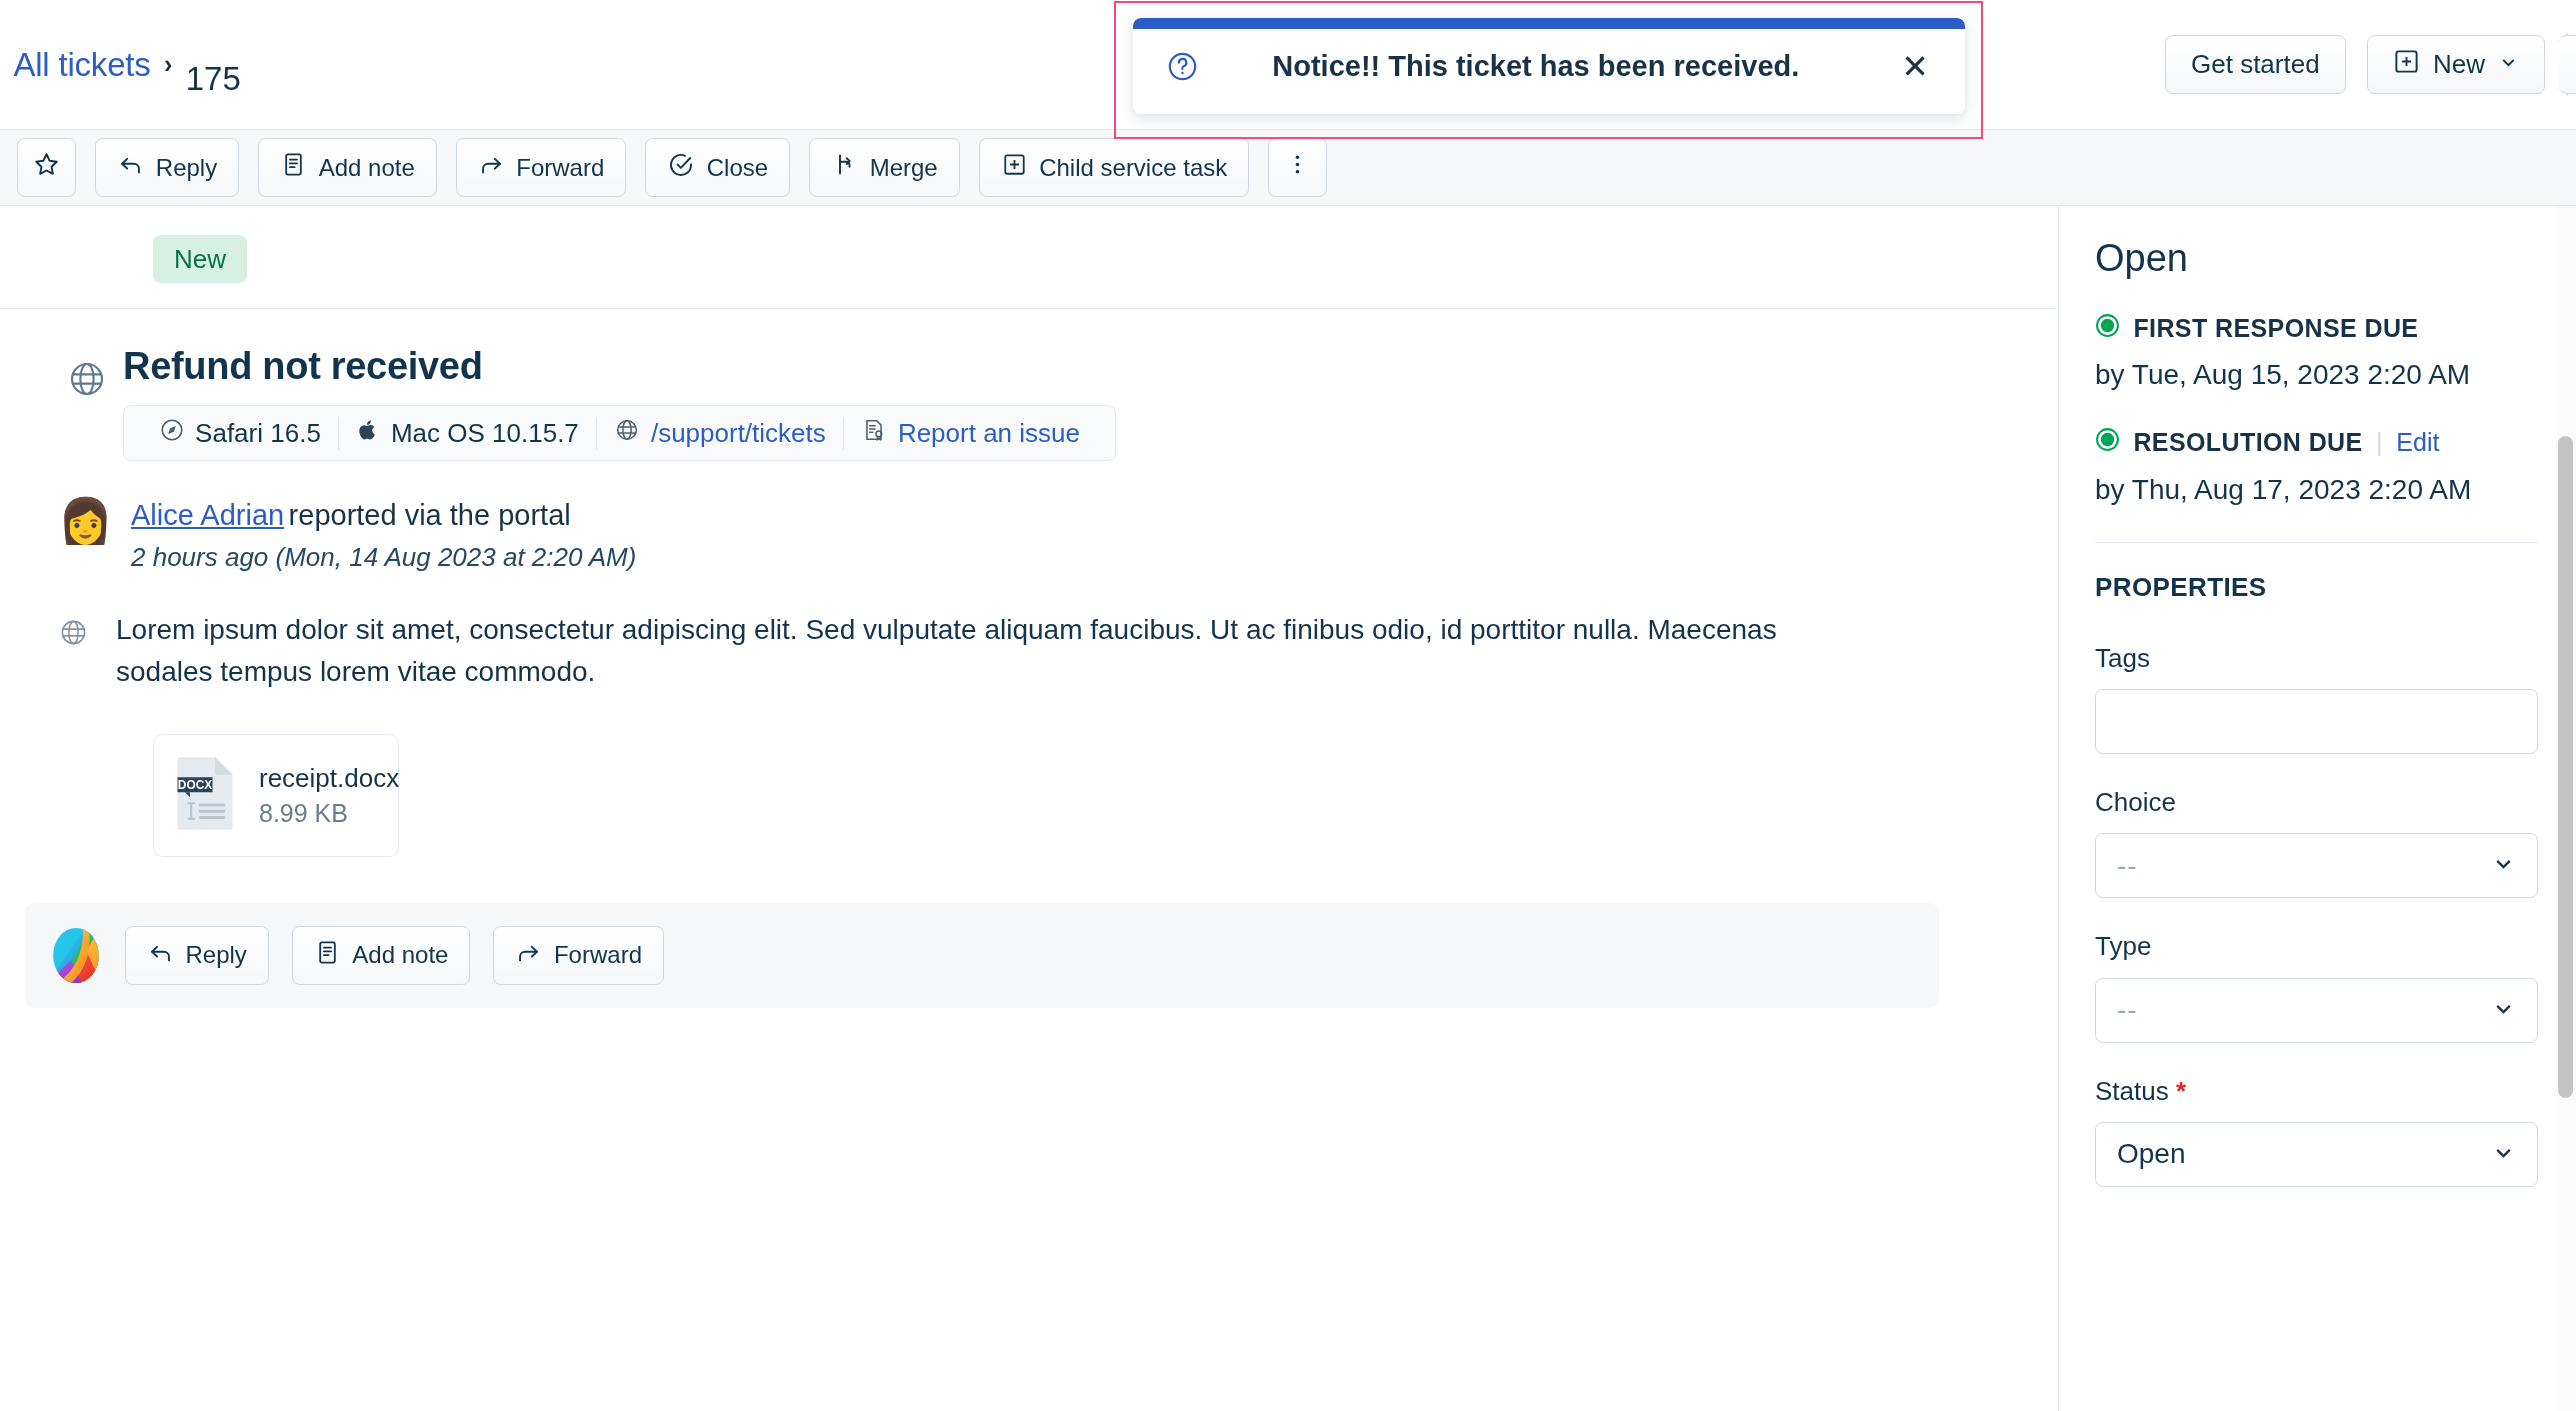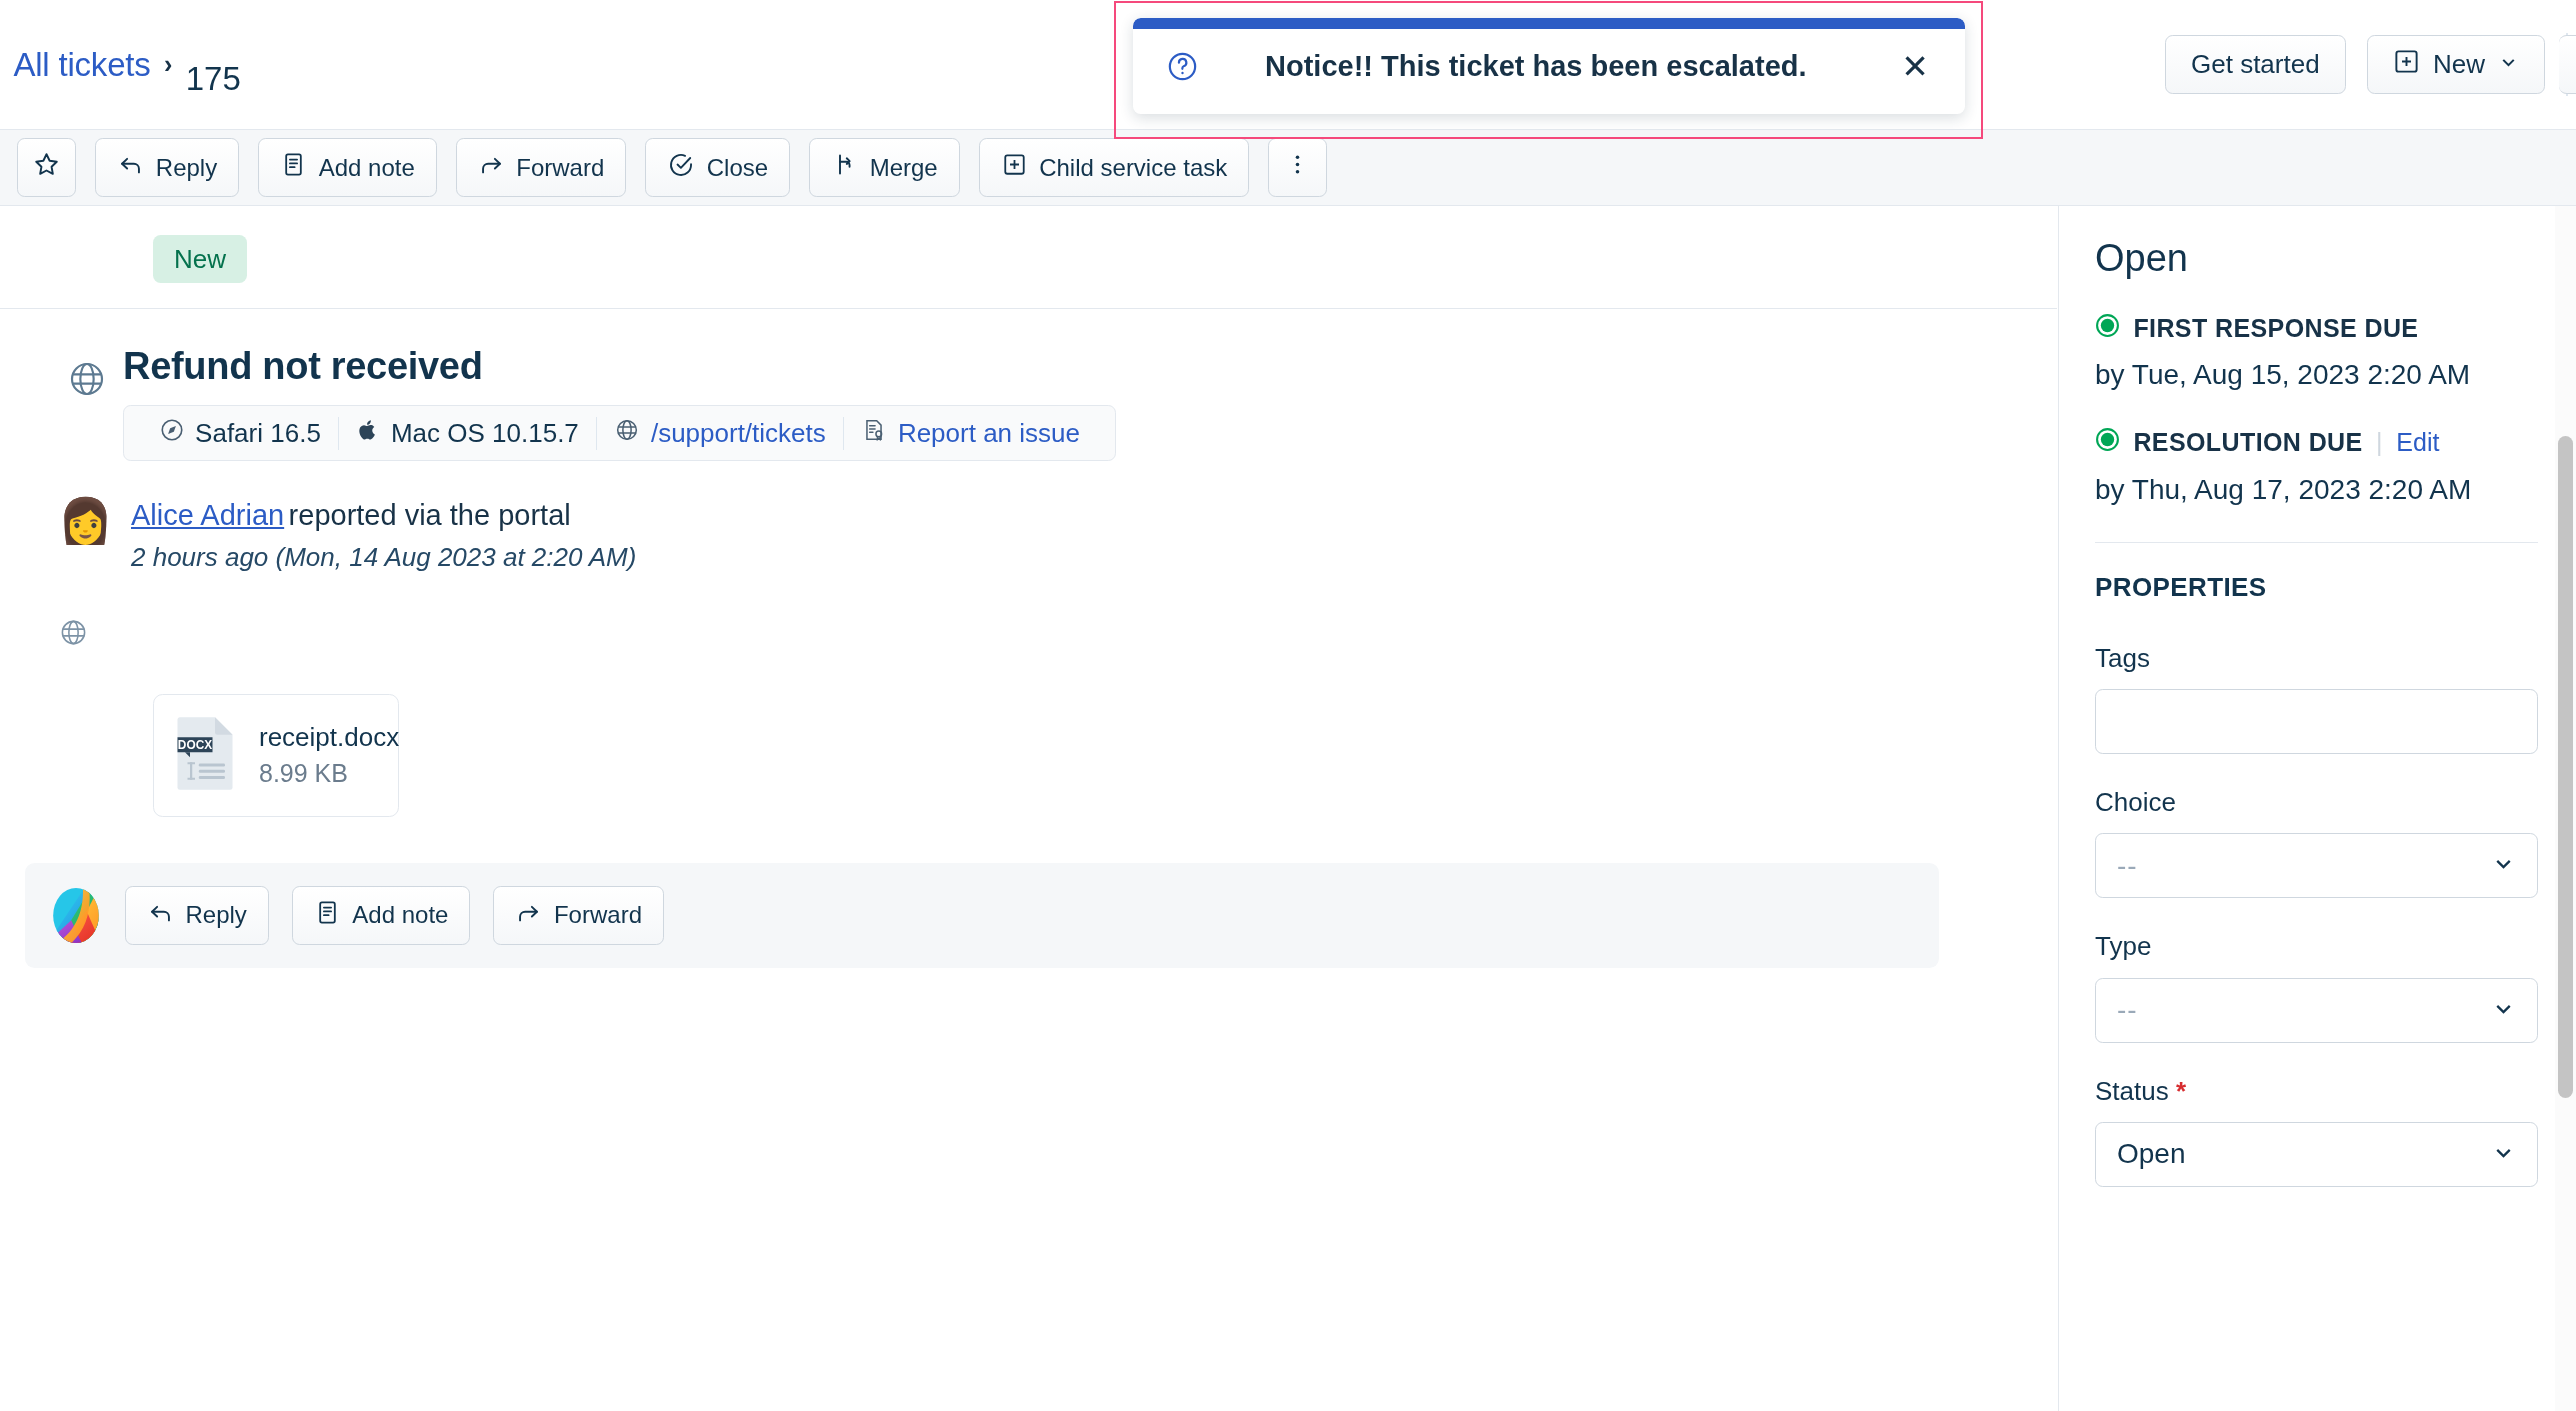--- a/index.html
+++ b/index.html
@@ -215,21 +215,21 @@
   <div class="toast-wrap">
     <div class="toast">
       <div class="toast-accent"></div>
       <span class="toast-icon">
         <svg width="33" height="33" viewBox="0 0 24 24" fill="none" stroke="#2c5cc5" stroke-width="1.6">
           <circle cx="12" cy="12" r="9.2"></circle>
           <path d="M9.4 9.2a2.7 2.7 0 1 1 3.4 2.6c-.7.25-.9.8-.9 1.5v.4" stroke-linecap="round"></path>
           <circle cx="12" cy="16.7" r="0.85" fill="#2c5cc5" stroke="none"></circle>
         </svg>
       </span>
-      <span class="toast-msg">Notice!! This ticket has been escalated.</span>
+      <span class="toast-msg">Notice!! This ticket has been received.</span>
       <button class="toast-close">✕</button>
     </div>
   </div>
 
   <div class="toolbar">
 
     <button class="tb-btn icon-only">
       <span>
         <svg width="29" height="29" viewBox="0 0 24 24" fill="none" stroke="#12344d" stroke-width="1.6" stroke-linejoin="round">
           <path d="M12 3.5l2.6 5.4 5.9.85-4.3 4.1 1.03 5.85L12 16.95 6.77 19.7l1.03-5.85L3.5 9.75l5.9-.85z"></path>
@@ -388,20 +388,21 @@
     </div>
 
     <div class="body-row">
       <span class="globe-sm">
         <svg width="31" height="31" viewBox="0 0 24 24" fill="none" stroke="#7d93a6" stroke-width="1.2">
           <circle cx="12" cy="12" r="8.6"></circle>
             <ellipse cx="12" cy="12" rx="3.6" ry="8.6"></ellipse>
             <path d="M3.6 9.4h16.8M3.6 14.6h16.8"></path>
         </svg>
       </span>
+      <div class="body-text">Lorem ipsum dolor sit amet, consectetur adipiscing elit. Sed vulputate aliquam faucibus. Ut ac finibus odio, id porttitor nulla. Maecenas sodales tempus lorem vitae commodo.</div>
     </div>
 
     <div class="attach-card">
       <span>
         <svg width="65" height="79" viewBox="0 0 52 62">
           <path d="M4 2h28l14 14v42a2 2 0 0 1-2 2H4a2 2 0 0 1-2-2V4a2 2 0 0 1 2-2z" fill="#e4eaef"></path>
           <path d="M32 2l14 14H34a2 2 0 0 1-2-2z" fill="#d2dae2"></path>
           <path d="M2 18h28v12H2z" fill="#2d4458"></path>
           <path d="M8 30l4 4v-4z" fill="#2d4458"></path>
           <text x="16" y="27.5" font-family="Liberation Sans, sans-serif" font-size="9.5" font-weight="bold" fill="#ffffff" text-anchor="middle">DOCX</text>

